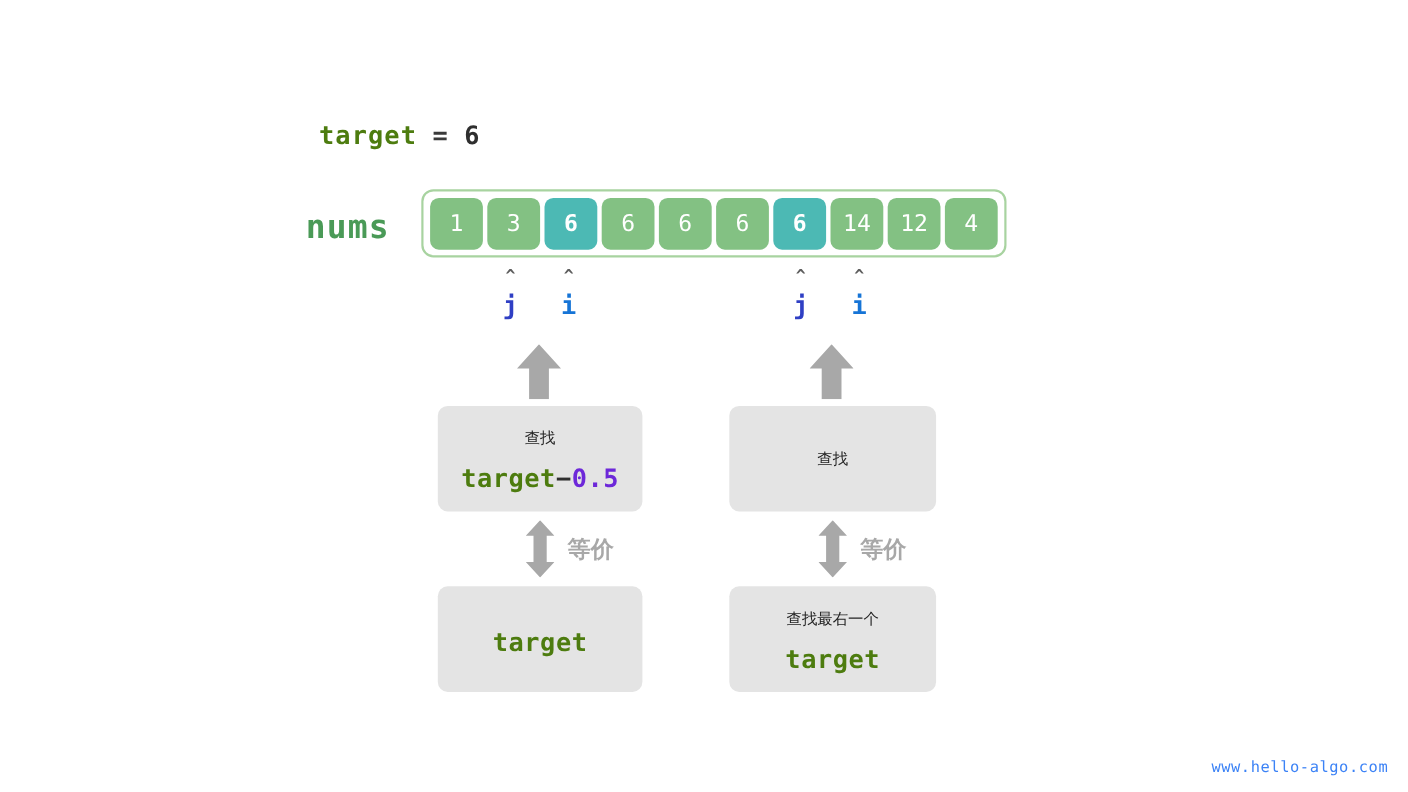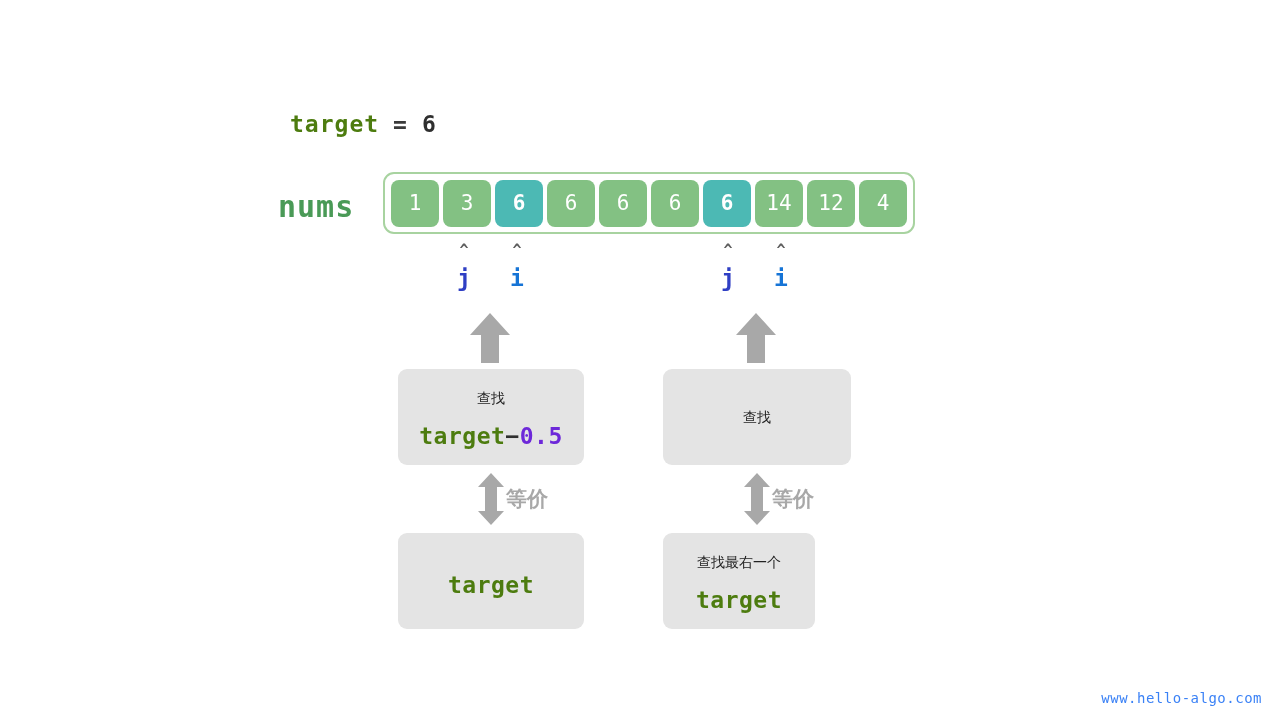--- a/index.html
+++ b/index.html
@@ -146,21 +146,21 @@
     letter-spacing: 0.5px;
   }
   .gbox .expr .sign { color: #2f2f2f; }
   .gbox .expr .dec { color: #6d28d9; }
 
   
   .equiv {
     position: absolute;
     display: flex;
     align-items: center;
-    gap: 2px;
+    gap: 12px;
   }
   .equiv .dblarrow { width: 26px; height: 52px; }
   .equiv .eq-label {
     font-family: "DejaVu Sans", "Liberation Sans", sans-serif;
     font-size: 21px;
     font-weight: bold;
     color: #a8a8a8;
     line-height: 21px;
     white-space: nowrap;
   }
@@ -253,20 +253,20 @@
       <svg width="26" height="52" viewBox="0 0 26 52" aria-hidden="true">
         <polygon points="13,0 26,14 19,14 19,38 26,38 13,52 0,38 7,38 7,14 0,14" fill="#a8a8a8"></polygon>
       </svg>
     </span>
     <span class="eq-label">等价</span>
   </div>
 
   <div class="gbox" style="left:398px; top:533px; width:186px; height:96px;">
     <span class="expr kw-target">target</span>
   </div>
-  <div class="gbox" style="left:663px; top:533px; width:152px; height:96px;">
+  <div class="gbox" style="left:663px; top:533px; width:188px; height:96px;">
     <span class="cn">查找最右一个</span>
     <span class="expr kw-target">target</span>
   </div>
 
   <div class="watermark">www.hello-algo.com</div>
 
 </div>
 
 </body></html>

